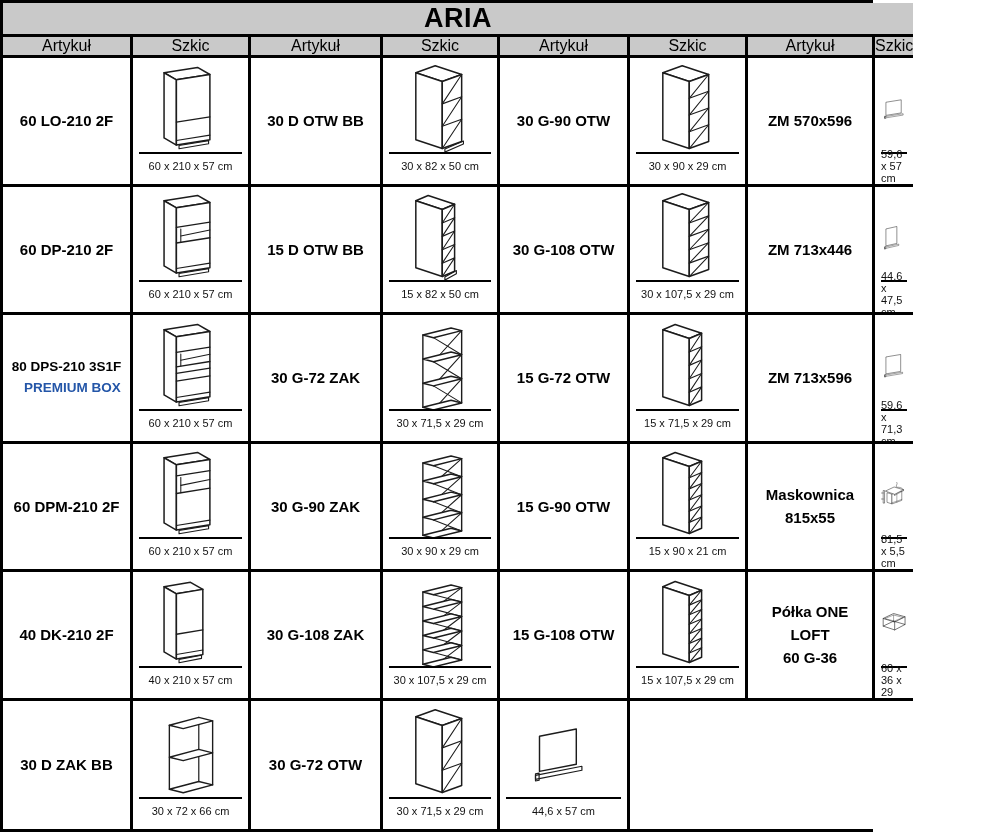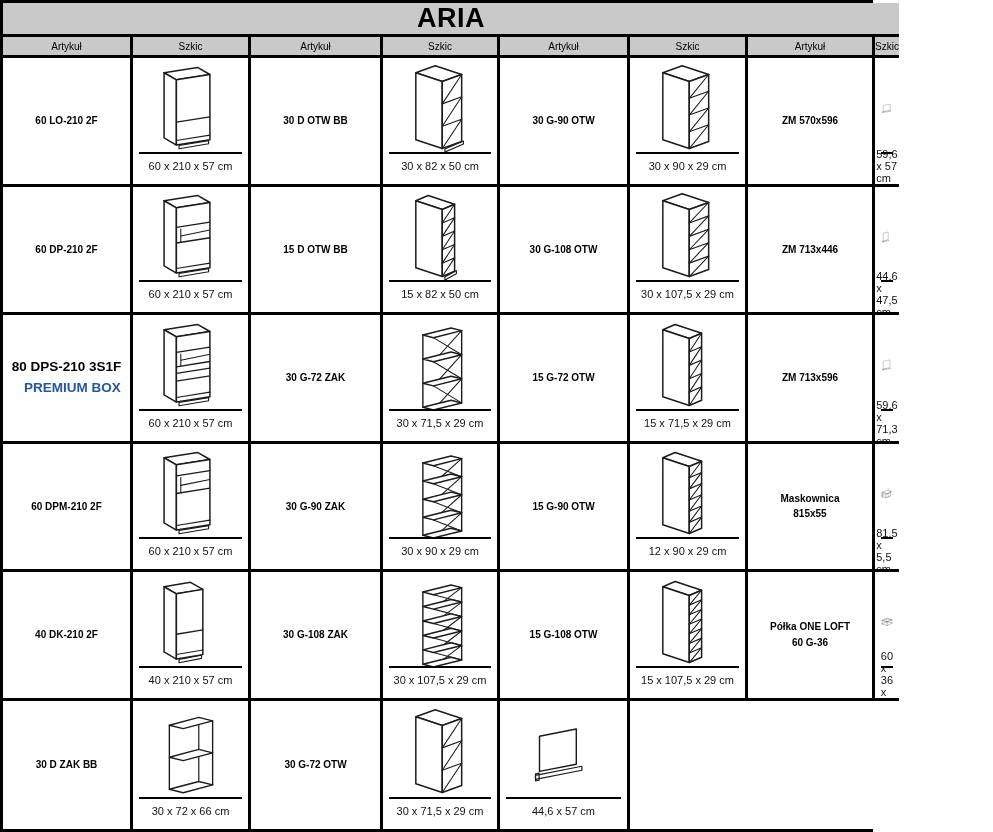--- a/index.html
+++ b/index.html
@@ -8,26 +8,26 @@
   .catalog{width:873px;height:832px;box-sizing:border-box;border:3px solid #000;
        display:grid;
        grid-template-columns:130px 118px 132px 117px 130px 118px 127px 1fr;
        grid-template-rows:34px 21px repeat(6,1fr);
        background:#7dd3fc;}
   .title{grid-column:1/-1;background:var(--hdr,#c9c9c9);border-bottom:3px solid #000;
        display:flex;align-items:center;justify-content:center;
        font-size:27px;font-weight:700;letter-spacing:.5px;box-sizing:border-box;}
   .hcell{background:var(--hdr,#c9c9c9);border-right:3px solid #000;border-bottom:3px solid #000;
        box-sizing:border-box;display:flex;align-items:center;justify-content:center;
-       font-size:10px;}
+       font-size:16px;}
   .cell{border-right:3px solid #000;border-bottom:3px solid #000;box-sizing:border-box;
        background:#fff;display:flex;align-items:center;justify-content:center;overflow:hidden;}
   .cLast{border-right:none !important;}
   .rLast{border-bottom:none !important;}
-  .art{flex-direction:column;font-weight:700;font-size:10px;line-height:1.55;
+  .art{flex-direction:column;font-weight:700;font-size:15px;line-height:1.55;
        text-align:center;padding:2px 3px;}
   .art.small{font-size:13.5px;}
   .blue{color:var(--blue,#2456a8);padding-left:12px;}
   .szk{flex-direction:column;align-items:stretch;justify-content:flex-start;padding:6px;}
   .sk-area{flex:1;display:flex;align-items:center;justify-content:center;overflow:hidden;}
   .sk-dim{height:24px;flex:0 0 24px;border-top:2px solid #000;display:flex;
        align-items:center;justify-content:center;font-size:11px;color:#111;}
 </style>
 </head>
 <body>
@@ -325,21 +325,21 @@
           <line x1="40" y1="72.66666666666666" x2="54" y2="66.66666666666666" stroke="#1c1c1c" stroke-width="1.3" stroke-linecap="round"></line>
           <line x1="40" y1="85.33333333333334" x2="54" y2="79.33333333333334" stroke="#1c1c1c" stroke-width="1.3" stroke-linecap="round"></line>
           <line x1="40" y1="34.666666666666664" x2="54" y2="16" stroke="#1c1c1c" stroke-width="1.2" stroke-linecap="round"></line>
           <line x1="40" y1="47.33333333333333" x2="54" y2="28.666666666666664" stroke="#1c1c1c" stroke-width="1.2" stroke-linecap="round"></line>
           <line x1="40" y1="60" x2="54" y2="41.33333333333333" stroke="#1c1c1c" stroke-width="1.2" stroke-linecap="round"></line>
           <line x1="40" y1="72.66666666666666" x2="54" y2="54" stroke="#1c1c1c" stroke-width="1.2" stroke-linecap="round"></line>
           <line x1="40" y1="85.33333333333334" x2="54" y2="66.66666666666666" stroke="#1c1c1c" stroke-width="1.2" stroke-linecap="round"></line>
           <line x1="40" y1="98" x2="54" y2="79.33333333333334" stroke="#1c1c1c" stroke-width="1.2" stroke-linecap="round"></line>
         </svg>
       </div>
-      <div class="sk-dim">12 x 90 x 29 cm</div>
+      <div class="sk-dim">15 x 90 x 21 cm</div>
     </div>
     <div class="cell art">
       <div>Maskownica</div>
       <div>815x55</div>
     </div>
     <div class="cell szk cLast">
       <div class="sk-area">
         <svg viewBox="0 0 96 94" height="88" width="90" xmlns="http://www.w3.org/2000/svg">
           <path d="M 58,8 C 63,15 52,20 57,26 C 70,25 79,29 82,35" fill="none" stroke="#1c1c1c" stroke-width="1.5" stroke-linecap="round"></path>
           <polygon points="8,38 13,38 13,84 8,84" fill="#fff" stroke="#1c1c1c" stroke-width="1.8" stroke-linejoin="round"></polygon>

